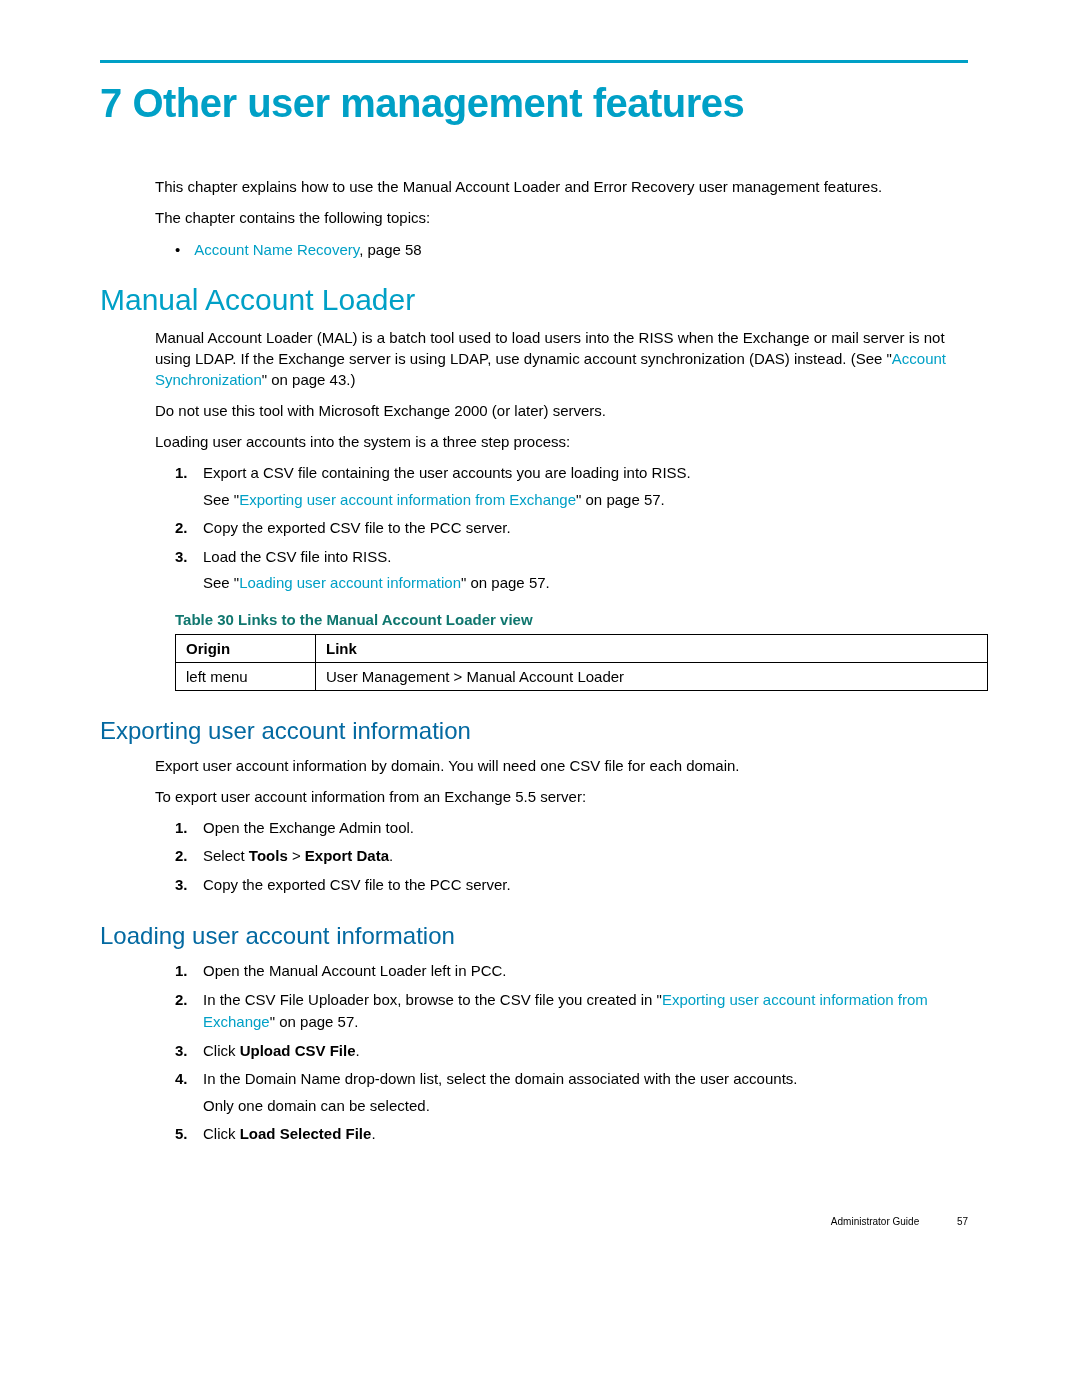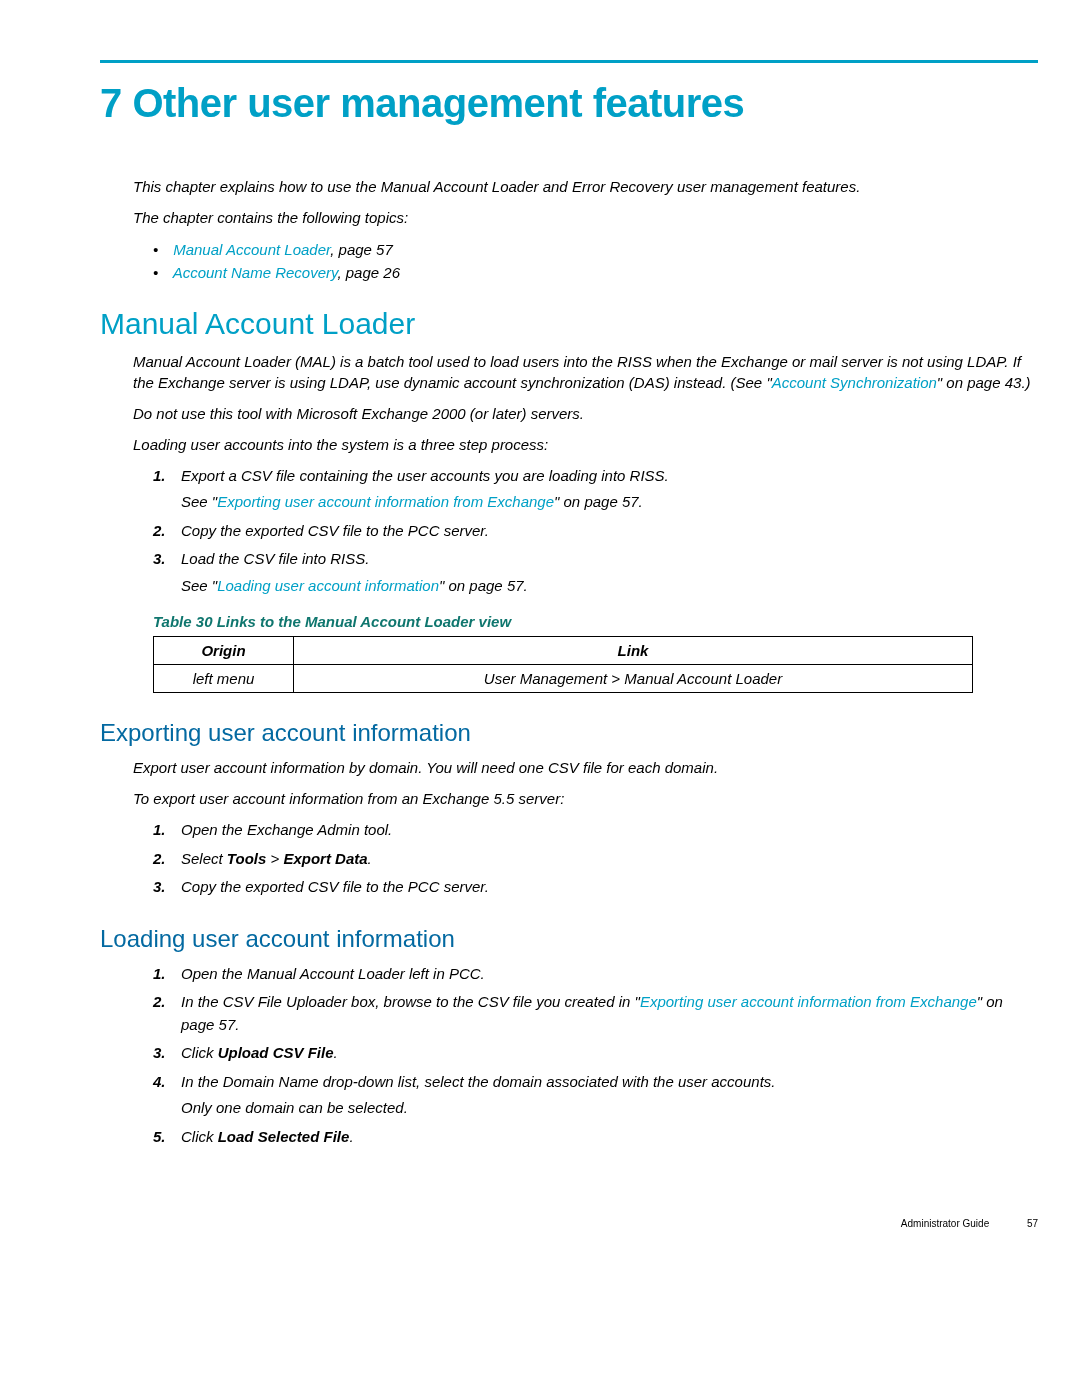--- a/index.html
+++ b/index.html
@@ -5,36 +5,35 @@
   * { box-sizing: border-box; }
   body {
     font-family: Arial, Helvetica, sans-serif;
     margin: 0;
     padding: 0;
     background: #fff;
     color: #000;
     width: 1080px;
   }
   .page {
-    padding: 60px 42px 60px 100px;
+    padding: 60px 112px 60px 100px;
   }
   .rule {
     border-top: 3px solid #00a0c6;
     margin-bottom: 18px;
   }
   h1.chapter {
     color: #00a0c6;
     font-weight: bold;
     font-size: 40px;
     margin: 0 0 50px 0;
     letter-spacing: -0.5px;
   }
   .body-indent {
-    margin-left: 33px;
-    font-style: italic;
+    margin-left: 55px;
   }
   p {
     font-size: 15px;
     line-height: 1.4;
     margin: 0 0 10px 0;
   }
   .toc-bullets {
     list-style: none;
     padding: 0 0 0 20px;
     margin: 0 0 22px 0;
@@ -95,21 +94,21 @@
   }
   table.mal {
     border-collapse: collapse;
     width: 100%;
     margin: 0 0 12px 20px;
     max-width: 820px;
   }
   table.mal th, table.mal td {
     border: 1.5px solid #000;
     font-size: 15px;
-    text-align: center;
+    text-align: left;
     padding: 5px 10px;
     vertical-align: top;
   }
   table.mal th {
     font-weight: bold;
   }
   table.mal th.col-origin, table.mal td.col-origin {
     width: 140px;
   }
   .footer {
@@ -134,24 +133,21 @@
   <h1 class="chapter">
     <span>7</span>
     <span>Other user management features</span>
   </h1>
 
   <div class="body-indent">
     <p>This chapter explains how to use the Manual Account Loader and Error Recovery user management features.</p>
     <p>The chapter contains the following topics:</p>
     <ul class="toc-bullets">
       <li>
-        <a class="link">Manual Account Loader</a><span>, page 57</span>
-      </li>
-      <li>
-        <a class="link">Account Name Recovery</a><span>, page 26</span>
+        <a class="link">Account Name Recovery</a><span>, page 58</span>
       </li>
     </ul>
   </div>
 
   <h2 class="sect">Manual Account Loader</h2>
   <div class="body-indent">
     <p>
       <span>Manual Account Loader (MAL) is a batch tool used to load users into the RISS when the Exchange or mail server is not using LDAP. If the Exchange server is using LDAP, use dynamic account synchronization (DAS) instead. (See "</span><a class="link">Account Synchronization</a><span>" on page 43.)</span>
     </p>
     <p>Do not use this tool with Microsoft Exchange 2000 (or later) servers.</p>

